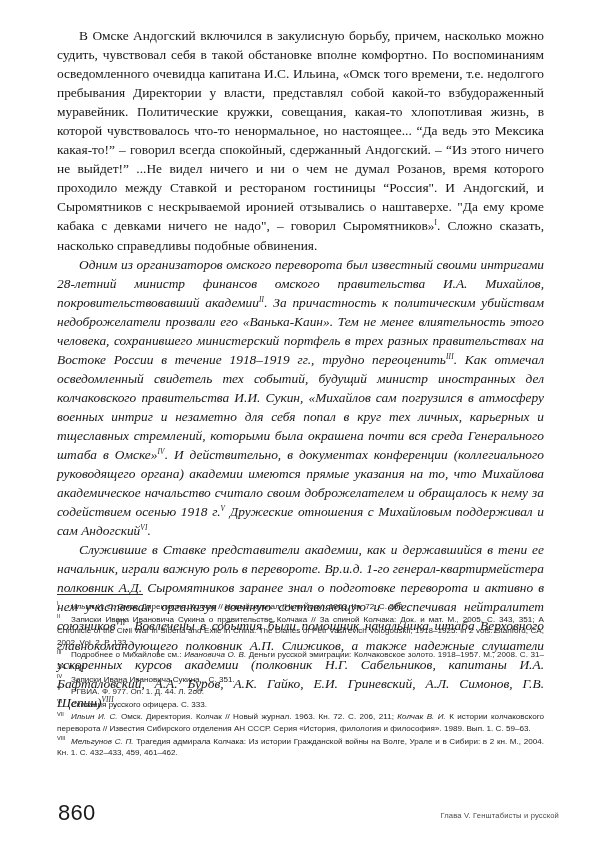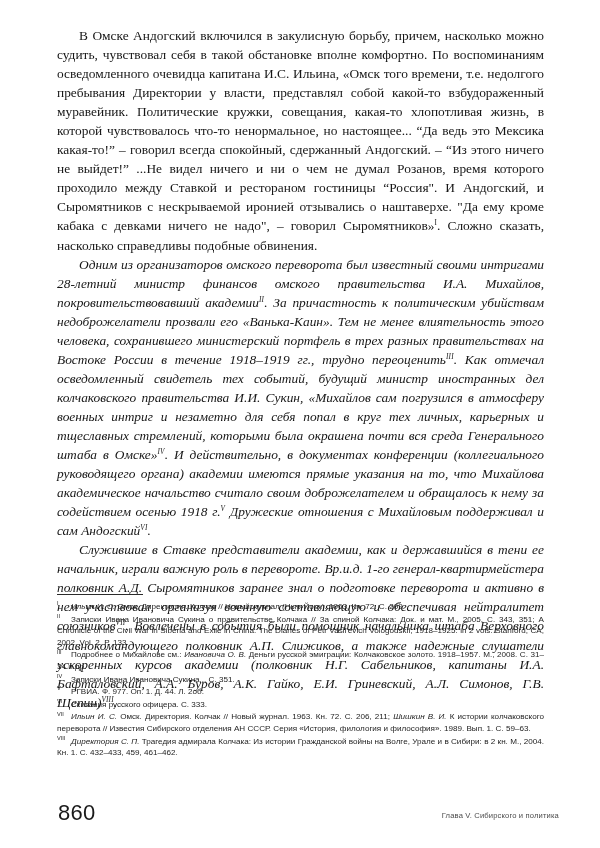--- a/index.html
+++ b/index.html
@@ -139,23 +139,23 @@
 
   <div class="footnotes">
     <div class="fn-rule"></div>
     <div id="footnote-list">
         <div class="fn"><span class="marker">I</span><i>Ильин И. С.</i> Омск. Директория. Колчак // Новый журнал (Нью-Йорк). 1963. Кн. 72. С. 209.</div>
         <div class="fn"><span class="marker">II</span>Записки Ивана Ивановича Сукина о правительстве Колчака // За спиной Колчака: Док. и мат. М., 2005. С. 343, 351; A Chronicle of the Civil War in Siberia and Exile in China. The Diaries of Petr Vasil'evich Vologodskii, 1918–1925: in 2 vols. Stanford, CA, 2002. Vol. 2. P. 133.</div>
         <div class="fn"><span class="marker">III</span>Подробнее о Михайлове см.: <i>Ивановича О. В.</i> Деньги русской эмиграции: Колчаковское золото. 1918–1957. М., 2008. С. 31–34 и др.</div>
         <div class="fn"><span class="marker">IV</span>Записки Ивана Ивановича Сукина... С. 351.</div>
         <div class="fn"><span class="marker">V</span>РГВИА. Ф. 977. Оп. 1. Д. 44. Л. 2об.</div>
         <div class="fn"><span class="marker">VI</span>Скитания русского офицера. С. 333.</div>
-        <div class="fn"><span class="marker">VII</span><i>Ильин И. С.</i> Омск. Директория. Колчак // Новый журнал. 1963. Кн. 72. С. 206, 211; <i>Шишкин В. И.</i> К истории колчаковского переворота // Известия Сибирского отделения АН СССР. Серия «История, филология и философия». 1989. Вып. 1. С. 59–63.</div>
-        <div class="fn"><span class="marker">VIII</span><i>Директория С. П.</i> Трагедия адмирала Колчака: Из истории Гражданской войны на Волге, Урале и в Сибири: в 2 кн. М., 2004. Кн. 1. С. 432–433, 459, 461–462.</div>
+        <div class="fn"><span class="marker">VII</span><i>Ильин И. С.</i> Омск. Директория. Колчак // Новый журнал. 1963. Кн. 72. С. 206, 211; <i>Колчак В. И.</i> К истории колчаковского переворота // Известия Сибирского отделения АН СССР. Серия «История, филология и философия». 1989. Вып. 1. С. 59–63.</div>
+        <div class="fn"><span class="marker">VIII</span><i>Мельгунов С. П.</i> Трагедия адмирала Колчака: Из истории Гражданской войны на Волге, Урале и в Сибири: в 2 кн. М., 2004. Кн. 1. С. 432–433, 459, 461–462.</div>
       </div>
   </div>
 
   <div class="footer">
     <div class="page-number">860</div>
-    <div class="running-head">Глава V. Сибирского и политика</div>
+    <div class="running-head">Глава V. Генштабисты и русской</div>
   </div>
 
 </div>
 
 </body></html>

